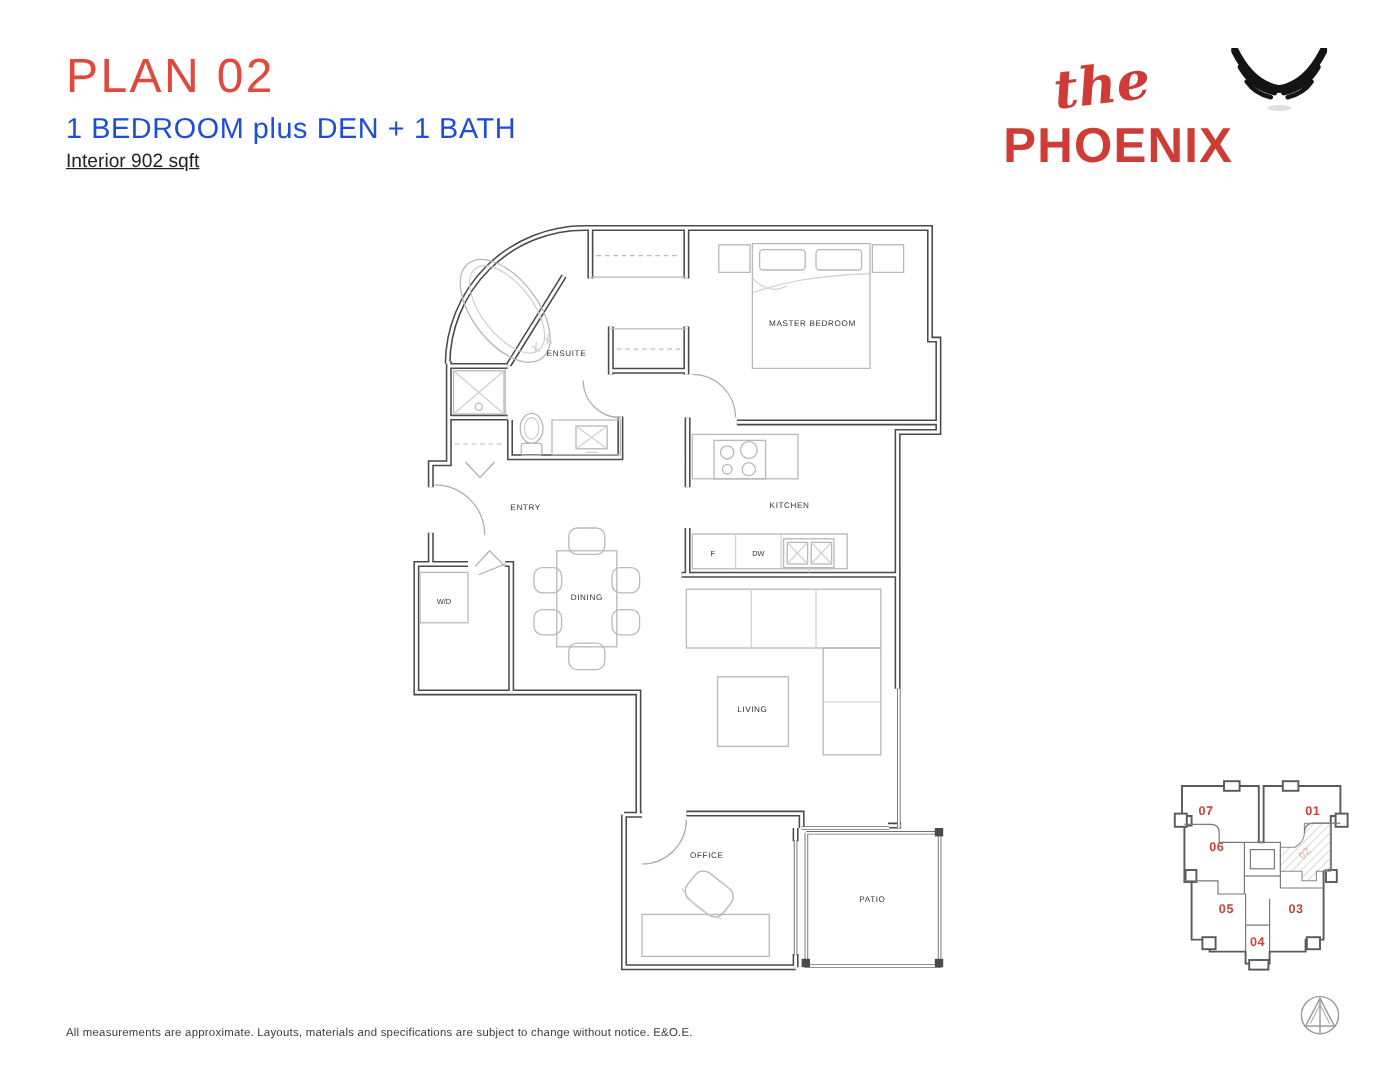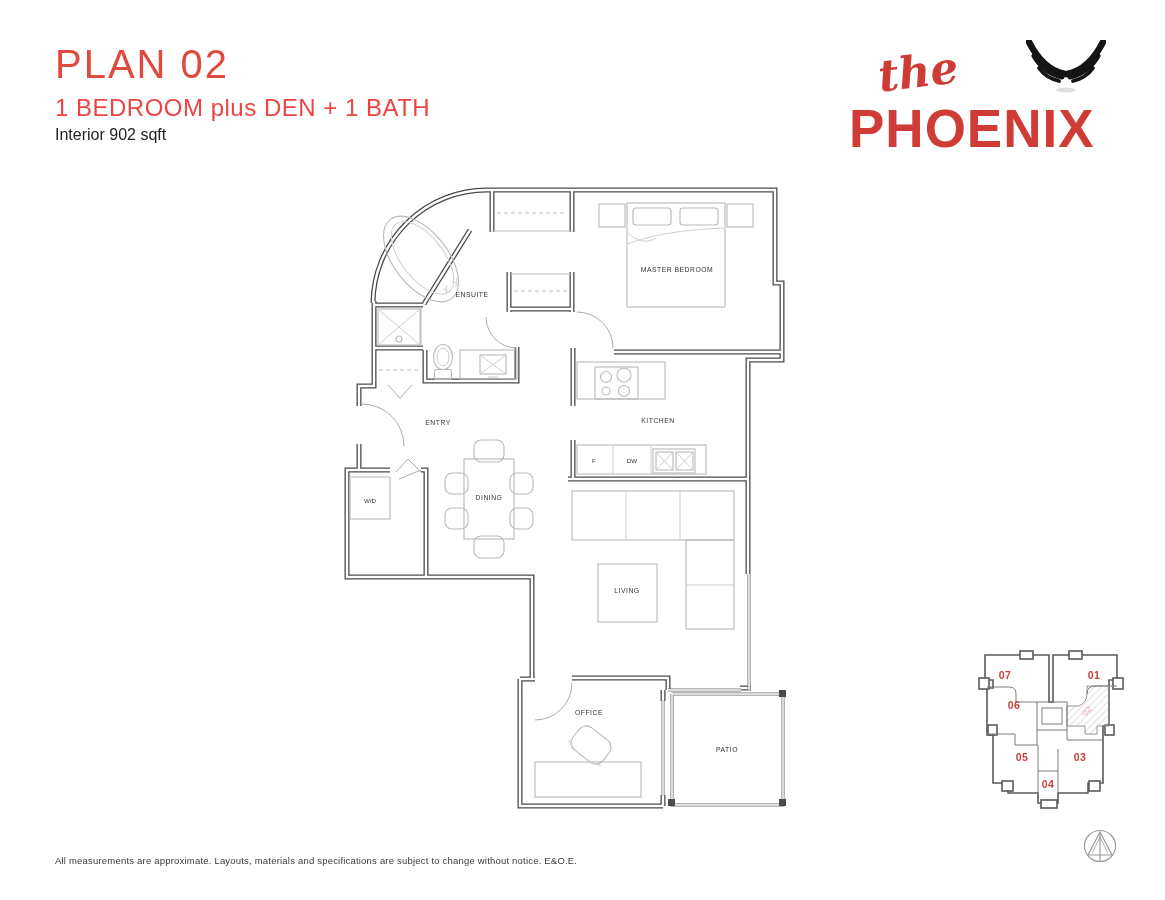--- a/index.html
+++ b/index.html
@@ -1,27 +1,27 @@
 <!DOCTYPE html>
 <html><head>
 <meta charset="utf-8">
 <style>
   html,body{margin:0;padding:0;background:#ffffff;}
   #canvas{position:relative;width:1165px;height:868px;background:#ffffff;overflow:hidden;
           font-family:"Liberation Sans",sans-serif;}
   
   .hdr{position:absolute;left:55px;top:44px;}
   .plan-title{font-size:40px;letter-spacing:2px;color:#e0493e;font-weight:400;line-height:1.0;}
-  .plan-type{font-size:24px;color:#ef4444;margin-top:10px;letter-spacing:0.5px;}
-  .spec{font-size:16px;color:#222;margin-top:4px;}
+  .plan-type{font-size:24px;color:#1d4ed8;margin-top:10px;letter-spacing:0.5px;}
+  .spec{font-size:16px;color:#222;margin-top:4px;text-decoration:underline;}
   
   .logo{position:absolute;left:830px;top:40px;width:300px;height:118px;}
   .logo-the{position:absolute;left:48px;top:6px;font-family:"DejaVu Serif",serif;
             font-style:italic;font-weight:600;font-size:44px;color:#cf3b35;transform:rotate(-7deg);}
-  .logo-name{position:absolute;left:19px;top:58px;font-size:53px;font-weight:700;
+  .logo-name{position:absolute;left:6px;top:58px;font-size:41px;font-weight:700;
              letter-spacing:1px;color:#cf3b35;}
   .wings{position:absolute;left:196px;top:0px;}
   
   #plan{position:absolute;left:0;top:0;}
   .wo{stroke:#4a4a4a;stroke-width:5;fill:none;}
   .wi{stroke:#ffffff;stroke-width:2.4;fill:none;}
   .tw{stroke:#6f6f6f;stroke-width:3;fill:none;}
   .twi{stroke:#ffffff;stroke-width:1.5;fill:none;}
   .fur{stroke:#b9b9b9;stroke-width:1.1;fill:none;}
   .fur2{stroke:#cfcfcf;stroke-width:1;fill:none;}

